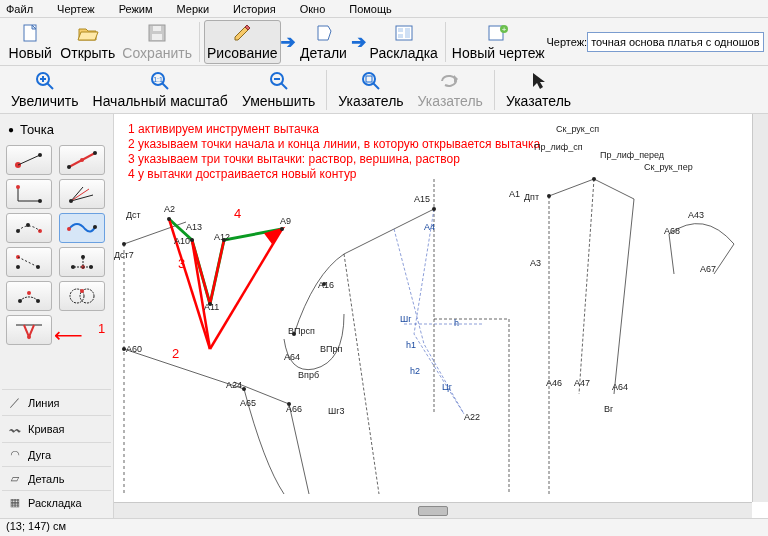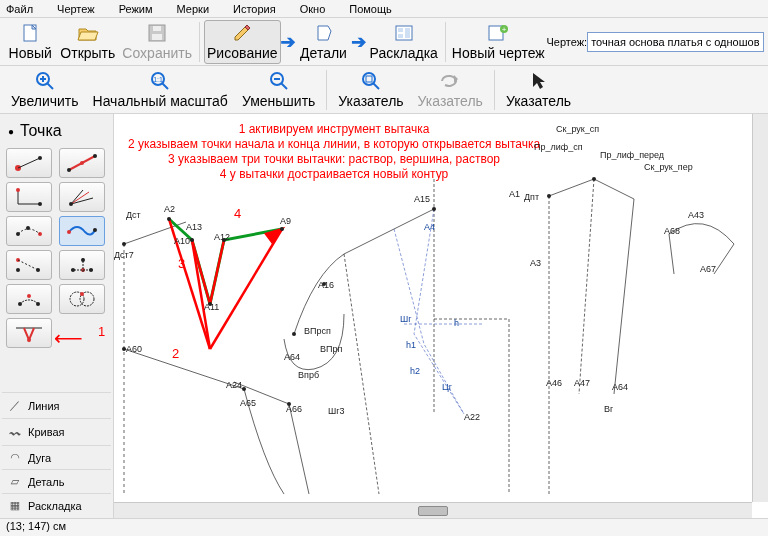--- a/index.html
+++ b/index.html
@@ -16,30 +16,30 @@
   .tbtn .lbl { font-size: 14px; margin-top: 1px; white-space: nowrap; }
   .sep { width: 1px; height: 40px; background: #d4d4d4; margin: 0 4px; }
   .arrow-blue { color:#1b6dd6; font-size:18px; font-weight:bold; }
   .drawing-label { font-size: 11px; }
   .drawing-input { width: 198px; height: 20px; border: 1px solid #7a9ccf; padding: 0 3px; font-size: 11px; background:#fff; }
 
   .toolbar2 { display: flex; align-items: center; padding: 2px 4px; height: 48px; border-bottom: 1px solid #d4d4d4; background: #f4f4f4; }
 
   .workarea { display: flex; height: 404px; }
   .sidebar { width: 114px; background: #f0f0f0; border-right: 1px solid #d4d4d4; padding: 4px 2px; }
-  .side-head { font-size: 16px; padding: 4px 6px; display:flex; align-items:center; gap:6px; }
+  .side-head { font-size: 13px; padding: 4px 6px; display:flex; align-items:center; gap:6px; }
   .side-head::before { content:"●"; font-size:10px; }
   .toolgrid { display: grid; grid-template-columns: 1fr 1fr; gap: 4px; padding: 4px; }
   .toolcell { width: 46px; height: 30px; background: linear-gradient(#fdfdfd,#e6e6e6); border:1px solid #b5b5b5; border-radius:3px; display:flex;align-items:center;justify-content:center; }
   .toolcell.sel { background: #d6e6f7; border-color:#6aa0e0; }
   .toolcell.soloRow { grid-column: 1 / 2; }
   .catbtn { display:flex; align-items:center; gap:6px; padding:5px 6px; border-top:1px solid #d9d9d9; cursor:pointer; font-size:11px; }
   .catbtn .cic { width:14px; text-align:center; color:#555; }
 
-  .canvas-wrap { flex:1; position:relative; background:#fff; overflow:hidden;text-align:center; }
+  .canvas-wrap { flex:1; position:relative; background:#fff; overflow:hidden; }
   .canvas { position:absolute; inset:0 16px 16px 0; background:#fff; }
   .hscroll { position:absolute; left:0; right:16px; bottom:0; height:16px; background:#eaeaea; border-top:1px solid #c9c9c9; display:flex; align-items:center; justify-content:center; }
   .hscroll .thumb { width:30px; height:10px; background:#c0c0c0; border:1px solid #8a8a8a; border-radius:2px; }
   .vscroll { position:absolute; top:0; right:0; bottom:16px; width:16px; background:#eaeaea; border-left:1px solid #c9c9c9; }
 
   .notes { position:absolute; top:8px; left:14px; color:#ff0000; font-size:12px; line-height:15px; }
   .plabel { position:absolute; font-size:9px; color:#222; }
   .bluel  { position:absolute; font-size:9px; color:#1b4aa0; }
 
   .status { height:18px; padding:1px 6px; font-size:11px; border-top:1px solid #d4d4d4; background:#f4f4f4; }
@@ -398,21 +398,21 @@
       <span class="plabel" style="left:60px;top:122px">А10</span>
       <span class="plabel" style="left:100px;top:118px">А12</span>
       <span class="plabel" style="left:90px;top:188px">А11</span>
       <span class="plabel" style="left:12px;top:230px">А60</span>
       <span class="plabel" style="left:112px;top:266px">А24</span>
       <span class="plabel" style="left:126px;top:284px">А65</span>
       <span class="plabel" style="left:172px;top:290px">А66</span>
       <span class="plabel" style="left:170px;top:238px">А64</span>
       <span class="plabel" style="left:184px;top:256px">Впрб</span>
       <span class="plabel" style="left:214px;top:292px">Шг3</span>
-      <span class="plabel" style="left:190px;top:212px">ВПрсп</span>
+      <span class="plabel" style="left:174px;top:212px">ВПрсп</span>
       <span class="plabel" style="left:206px;top:230px">ВПрп</span>
       <span class="plabel" style="left:204px;top:166px">А16</span>
       <span class="bluel" style="left:286px;top:200px">Шг</span>
       <span class="bluel" style="left:292px;top:226px">h1</span>
       <span class="bluel" style="left:296px;top:252px">h2</span>
       <span class="bluel" style="left:340px;top:204px">h</span>
       <span class="bluel" style="left:328px;top:268px">Цг</span>
       <span class="plabel" style="left:350px;top:298px">А22</span>
       <span class="plabel" style="left:300px;top:80px">А15</span>
       <span class="bluel" style="left:310px;top:108px">А4</span>

